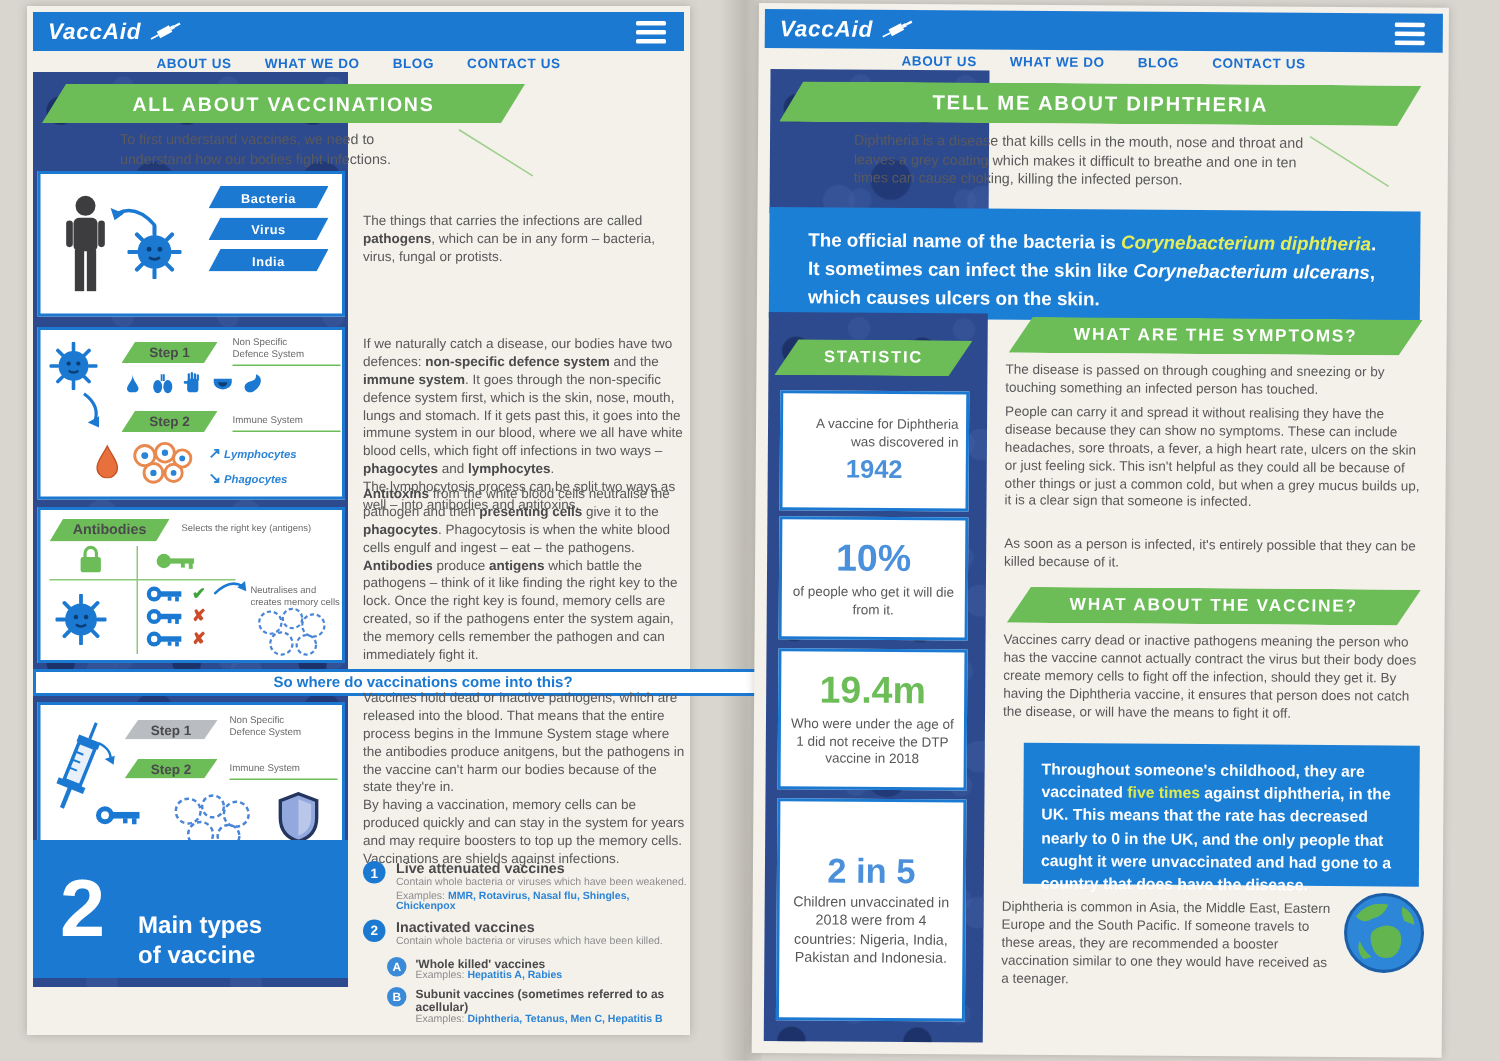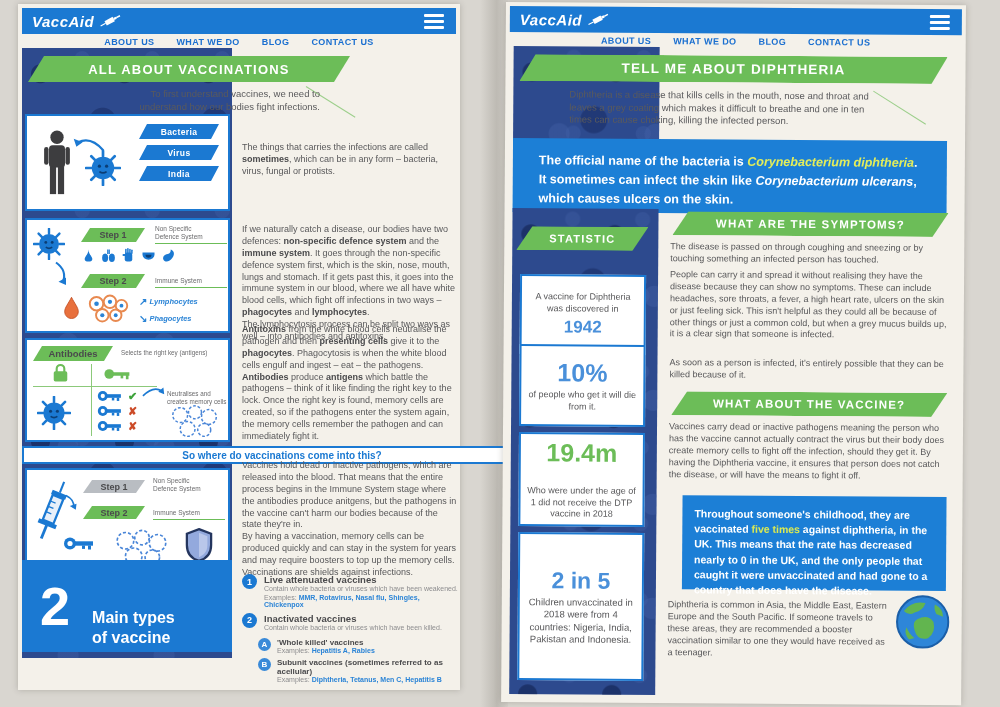--- a/index.html
+++ b/index.html
@@ -96,21 +96,21 @@
     <span>ABOUT US</span>
     <span>WHAT WE DO</span>
     <span>BLOG</span>
     <span>CONTACT US</span>
   </div>
 
   <div class="bgpat" style="position:absolute; left:4px; top:44px; width:210px; height:610px;"></div>
 
   <div class="gbanner" style="left:10px; top:52px; width:322px; height:26px; font-size:13px;">ALL ABOUT VACCINATIONS</div>
   <div class="deco-line" style="left:288px; top:82px; width:58px;"></div>
-  <div class="para" style="left:62px; top:84px; width:240px; font-size:9.5px; color:#5a5a5c;text-align:right;">To first understand vaccines, we need to
+  <div class="para" style="left:62px; top:84px; width:240px; font-size:9.5px; color:#5a5a5c;">To first understand vaccines, we need to
 understand how our bodies fight infections.</div>
 
   <div class="panel" style="left:7px; top:110px; width:205px; height:97px;">
     <svg viewBox="0 0 36 74" width="32" height="66" style="position:absolute; left:14px; top:14px;">
       <circle cx="18" cy="8" r="7.5" fill="#3d3d3f"></circle>
       <rect x="9" y="17" width="18" height="25" rx="4" fill="#3d3d3f"></rect>
       <rect x="3.5" y="19" width="5" height="20" rx="2.5" fill="#3d3d3f"></rect>
       <rect x="27.5" y="19" width="5" height="20" rx="2.5" fill="#3d3d3f"></rect>
       <rect x="10" y="41" width="7" height="31" fill="#3d3d3f"></rect>
       <rect x="19" y="41" width="7" height="31" fill="#3d3d3f"></rect>
@@ -126,21 +126,21 @@
       <circle cx="20" cy="20" r="12.5" fill="#1b79d2"></circle>
       <circle cx="16" cy="18" r="1.8" fill="#0b3e75"></circle>
         <circle cx="24" cy="18" r="1.8" fill="#0b3e75"></circle>
       <path d="M16 24 q4 3 8 0" stroke="#0b3e75" stroke-width="2" fill="none"></path>
     </svg>
     <div class="plabel" style="position:absolute; left:112px; top:8px;  width:80px; height:15px;">Bacteria</div>
     <div class="plabel" style="position:absolute; left:112px; top:29px; width:80px; height:15px;">Virus</div>
     <div class="plabel" style="position:absolute; left:112px; top:50px; width:80px; height:15px;">India</div>
     <div class="plabel" style="position:absolute; left:112px; top:71px; width:80px; height:15px;margin-top:44px;">Protists</div>
   </div>
-  <div class="para para-rich" style="left: 224px; top: 138px; width: 214px; white-space: pre-line;"><span>The things that carries the infections are called </span><span class="b">sometimes</span><span>, which can be in any form – bacteria, virus, fungal or protists.</span></div>
+  <div class="para para-rich" style="left: 224px; top: 138px; width: 214px; white-space: pre-line;"><span>The things that carries the infections are called </span><span class="b">pathogens</span><span>, which can be in any form – bacteria, virus, fungal or protists.</span></div>
 
   <div class="panel" style="left:7px; top:214px; width:205px; height:115px;">
     <svg viewBox="0 0 40 40" width="32" height="32" style="position:absolute; left:6px; top:8px;">
       <g stroke="#1b79d2" stroke-width="3" stroke-linecap="round">
           <path d="M20 1v6M20 33v6M1 20h6M33 20h6M7 7l4 4M29 29l4 4M33 7l-4 4M11 29l-4 4" fill="none"></path>
         </g>
       <circle cx="20" cy="20" r="12.5" fill="#1b79d2"></circle>
       <circle cx="16" cy="18" r="1.8" fill="#0b3e75"></circle>
         <circle cx="24" cy="18" r="1.8" fill="#0b3e75"></circle>
       <path d="M16 24 q4 3 8 0" stroke="#0b3e75" stroke-width="2" fill="none"></path>
@@ -398,29 +398,29 @@
 
   <div class="gbanner" style="left:14px; top:52px; width:428px; height:27px; font-size:13.5px;">TELL ME ABOUT DIPHTHERIA</div>
   <div class="deco-line" style="left:368px; top:86px; width:62px;"></div>
   <div class="para" style="left:64px; top:86px; width:302px; font-size:9.5px; color:#5a5a5c;">Diphtheria is a disease that kills cells in the mouth, nose and throat and leaves a grey coating which makes it difficult to breathe and one in ten times can cause choking, killing the infected person.</div>
 
   <div class="bluebox para-rich" style="left: 8px; top: 136px; width: 434px; height: 74px; font-size: 12.5px; line-height: 1.5; padding: 13px 26px; white-space: pre-line;"><span>The official name of the bacteria is </span><span class="yel">Corynebacterium diphtheria</span><span>. It sometimes can infect the skin like </span><span class="ital">Corynebacterium ulcerans</span><span>, which causes ulcers on the skin.</span></div>
 
   <div class="bgpat" style="position:absolute; left:8px; top:206px; width:146px; height:486px;"></div>
   <div class="gbanner" style="left:12px; top:224px; width:132px; height:24px; font-size:11px;">STATISTIC</div>
 
-  <div class="card" style="top:272px; height:80px;">
+  <div class="card" style="top:258px; height:80px;text-align:right;">
     <div class="pre">A vaccine for Diphtheria was discovered in</div>
     <div class="big big-blue" style="font-size:17px;">1942</div>
   </div>
   <div class="card" style="top:342px; height:82px;">
     <div class="big big-blue" style="font-size:25px;">10%</div>
     <div class="post">of people who get it will die from it.</div>
   </div>
-  <div class="card" style="top:430px; height:94px;justify-content:space-between;">
+  <div class="card" style="top:430px; height:94px;">
     <div class="big big-green" style="font-size:25px;">19.4m</div>
     <div class="post">Who were under the age of 1 did not receive the DTP vaccine in 2018</div>
   </div>
   <div class="card" style="top:530px; height:148px;">
     <div class="big big-blue" style="font-size:23px;">2 in 5</div>
     <div class="post" style="font-size:9.5px;">Children unvaccinated in 2018 were from 4 countries: Nigeria, India, Pakistan and Indonesia.</div>
   </div>
 
   <div class="gbanner" style="left:168px; top:208px; width:276px; height:24px; font-size:11.5px;">WHAT ARE THE SYMPTOMS?</div>
   <div class="para" style="left:166px; top:238px; width:280px;">The disease is passed on through coughing and sneezing or by touching something an infected person has touched.</div>

